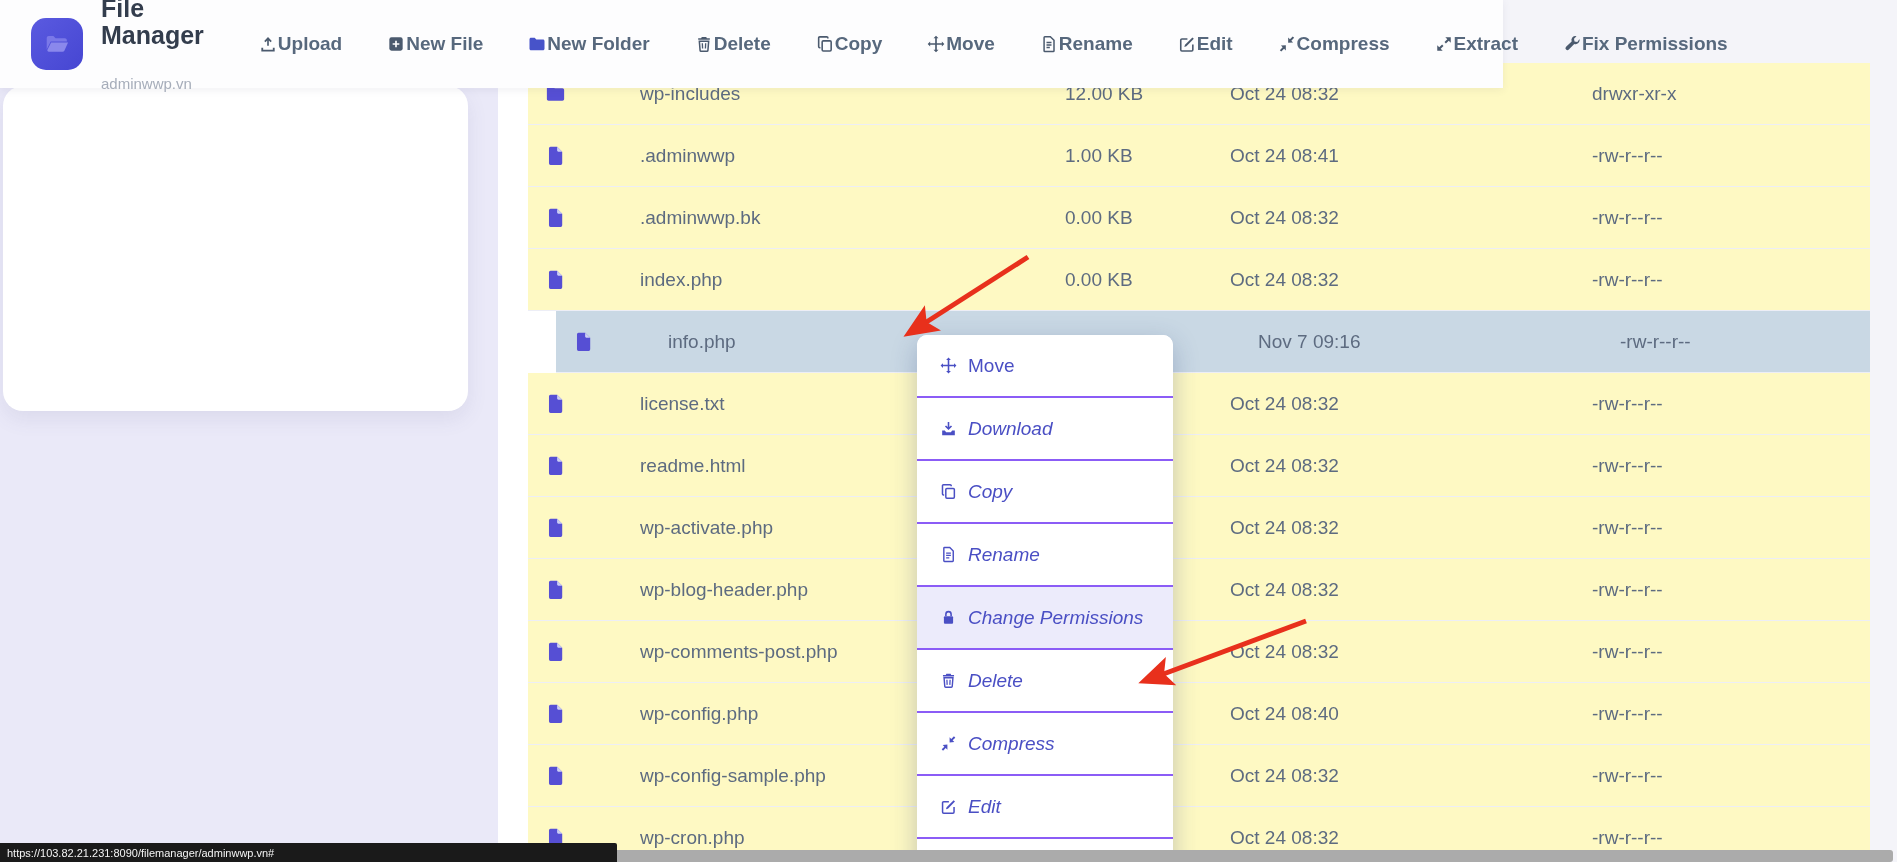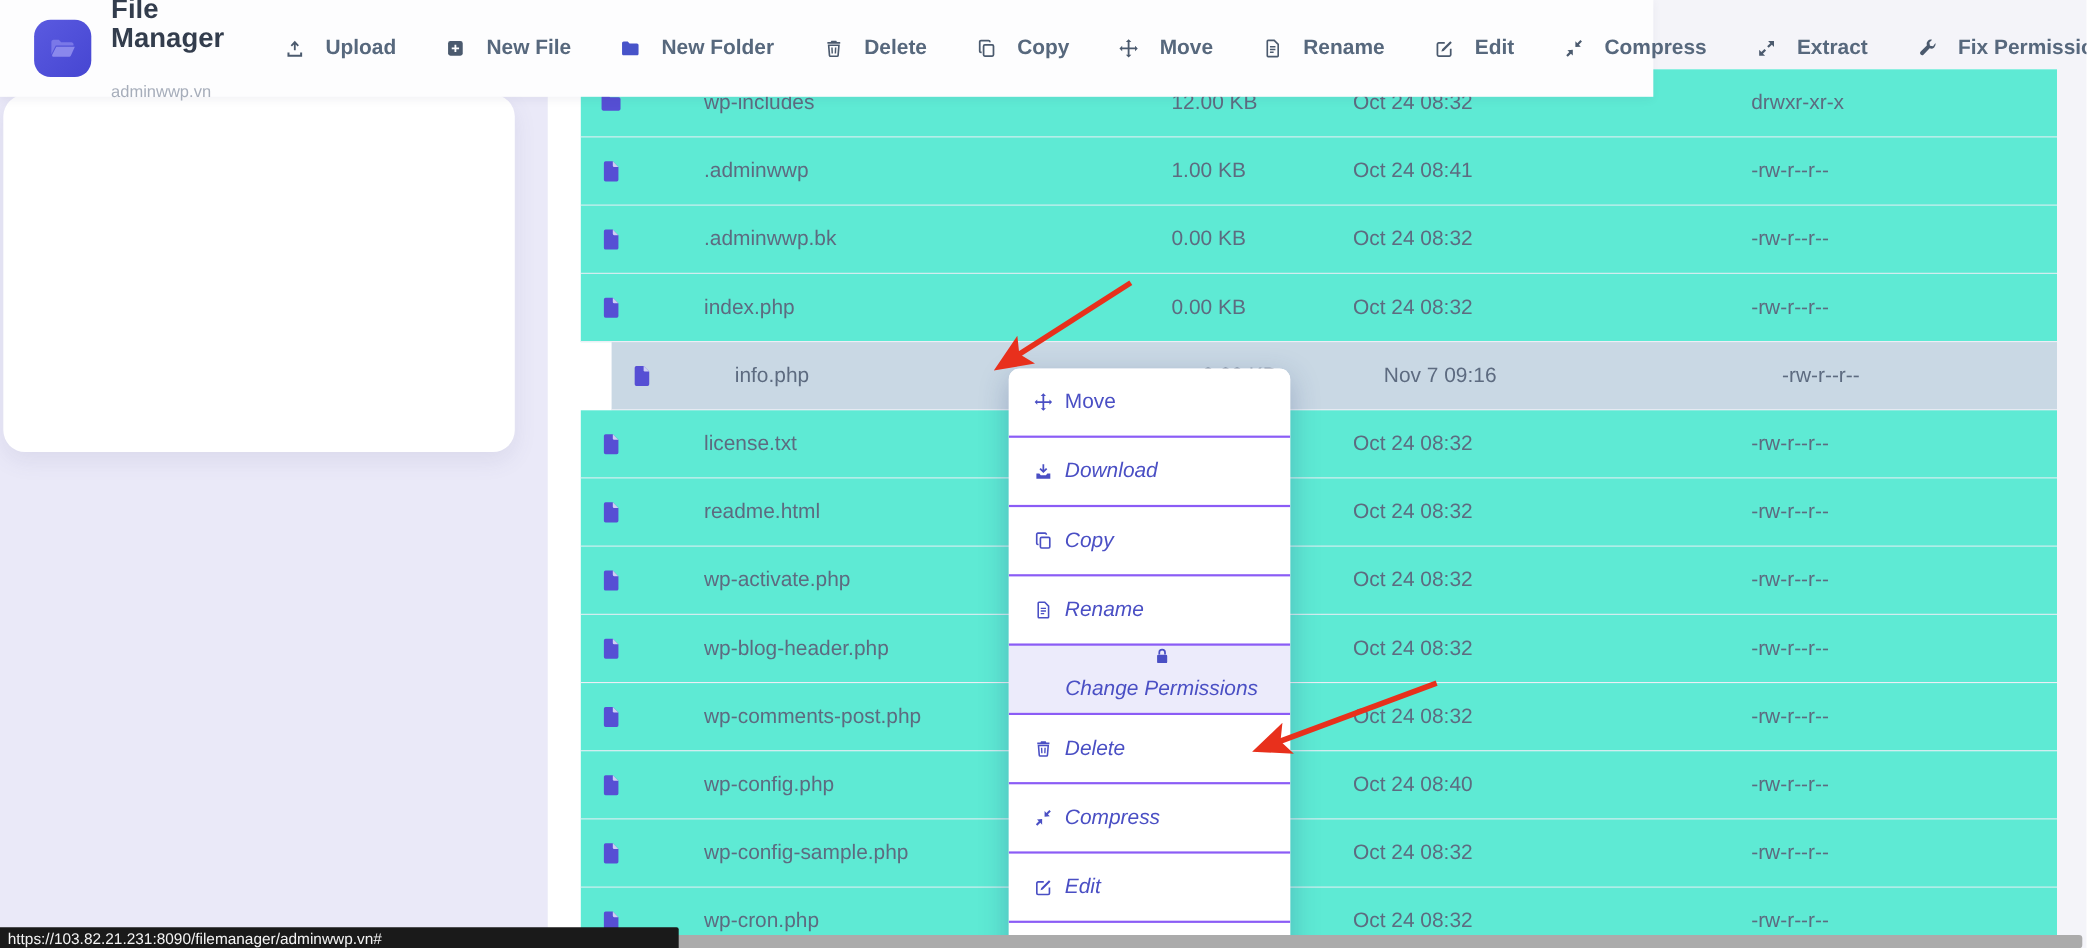--- a/index.html
+++ b/index.html
@@ -9,47 +9,47 @@
   
   .header{position:absolute;left:0;top:0;width:1503px;height:88px;background:#fdfdfe;
           box-shadow:0 2px 8px rgba(60,60,100,.08);z-index:50;display:flex;align-items:center;}
   .logo{width:52px;height:52px;border-radius:15px;margin-left:31px;flex:0 0 auto;
         background:linear-gradient(135deg,#5a5ae0,#4646d2);position:relative;}
   .logo svg{position:absolute;left:11px;top:13px;}
   .brand{margin-left:18px;display:flex;flex-direction:column;justify-content:center;}
   .brand-title{font-size:25px;font-weight:bold;color:#333d4d;line-height:1.1;}
   .brand-sub{font-size:15px;color:#a6adba;line-height:1.3;margin-top:24px;}
   .toolbar{display:flex;align-items:center;margin-left:54px;gap:44px;}
-  .tb-item{display:flex;align-items:center;gap:18px;cursor:pointer;white-space:nowrap;}
+  .tb-item{display:flex;align-items:center;gap:0;cursor:pointer;white-space:nowrap;}
   .tb-item .lbl{font-size:19px;font-weight:600;color:#57687d;}
   .tb-item .icon{color:#4b5a6e;display:flex;}
   .tb-item.accent .icon{color:#4753c9;}
   
   .side-card{position:absolute;left:3px;top:86px;width:465px;height:325px;background:#ffffff;
              border-radius:20px;box-shadow:0 8px 20px rgba(90,90,140,.10);z-index:10;}
   
   .main-card{position:absolute;left:498px;top:63px;width:1372px;bottom:0;background:#ffffff;z-index:5;}
   .rows{margin-left:30px;width:1342px;}
   .frow{display:grid;grid-template-columns:112px 425px 165px 362px 1fr;height:61px;
-        border-bottom:1px solid #edeef6;align-items:center;cursor:pointer;background:#5eead4;}
+        border-bottom:1px solid #edeef6;align-items:center;cursor:pointer;background:#fef9c3;}
   .frow.selected{background:#c9d8e4;margin-left:28px;}
   .cell{font-size:19px;color:#5d6b80;overflow:hidden;white-space:nowrap;}
   .cell.icon-cell{padding-left:16px;display:flex;align-items:center;color:#564fd4;}
   
   .ctx-menu{position:absolute;left:917px;top:335px;width:256px;background:#ffffff;border-radius:10px;
             box-shadow:0 8px 26px rgba(40,60,120,.28);z-index:60;overflow:hidden;}
   .ctx-item{height:61px;display:flex;align-items:center;gap:10px;padding-left:22px;cursor:pointer;
             color:#4a4fc4;font-size:19px;background:#fff;}
   .ctx-item + .ctx-item{border-top:2px solid #8b5cf6;font-style:italic;}
-  .ctx-item.highlight{background:#ecebfb;flex-direction:column;}
+  .ctx-item.highlight{background:#ecebfb;}
   .ctx-item .icon{display:flex;color:#4a4fc4;}
   
   .arrows{position:absolute;left:0;top:0;width:1897px;height:862px;z-index:70;pointer-events:none;}
   .status-tip{position:absolute;left:0;top:843px;width:617px;height:19px;background:#1a1a1a;
-              color:#f4f4f4;font-size:14px;display:flex;align-items:center;padding-left:7px;
+              color:#f4f4f4;font-size:11px;display:flex;align-items:center;padding-left:7px;
               box-sizing:border-box;z-index:80;border-top-right-radius:2px;white-space:nowrap;}
   .hscrollbar{position:absolute;left:377px;top:850px;width:1516px;height:12px;background:#ababab;
               border-radius:3px;z-index:75;}
 </style>
 </head>
 <body>
 
 <div class="screen">
 
   <div class="left-zone"></div>

